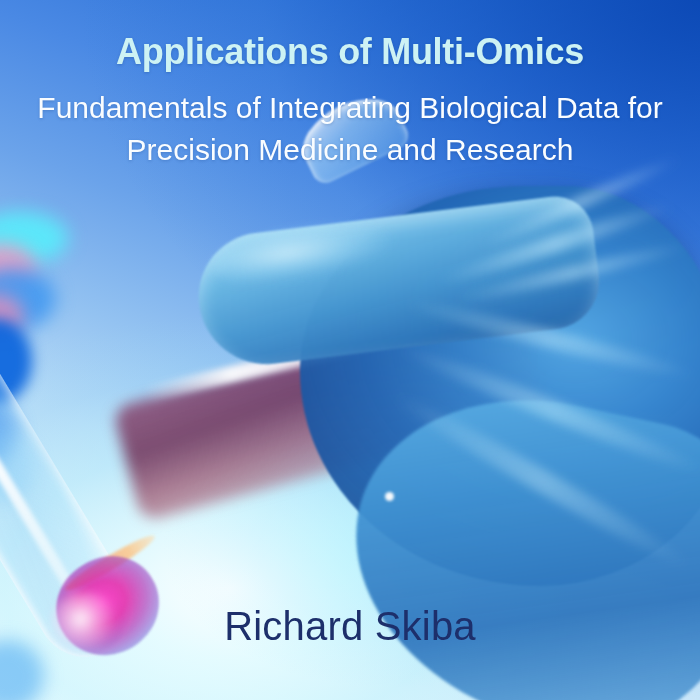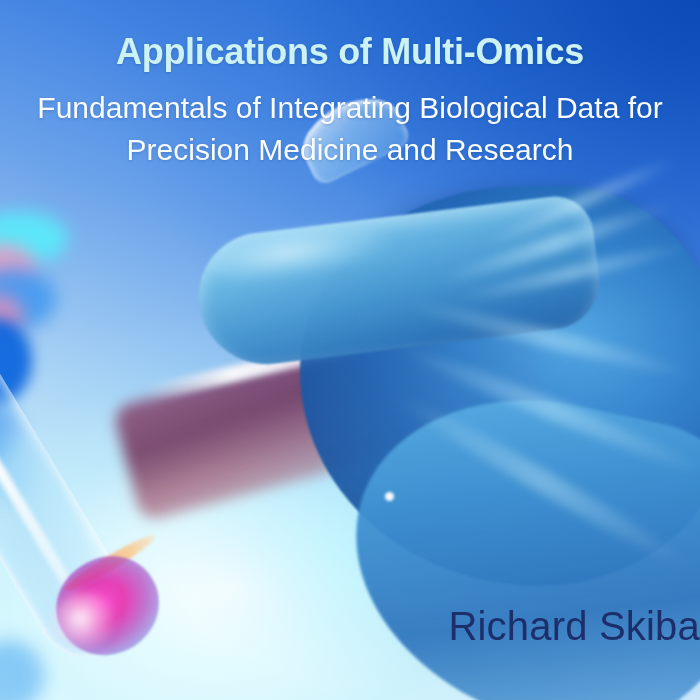--- a/index.html
+++ b/index.html
@@ -393,21 +393,21 @@
     color: #fafdff;
     text-shadow: 0 1px 3px rgba(20,60,130,0.28);
     font-family: "Liberation Sans", sans-serif;
   }
 
   #author {
     position: absolute;
     left: 0;
     right: 0;
     top: 604px;
-    text-align: right;
+    text-align: center;
     font-size: 40px;
     font-weight: normal;
     letter-spacing: 0.2px;
     color: #1d2f6b;
     font-family: "Liberation Sans", sans-serif;
   }
 </style>
 </head>
 <body>
 

